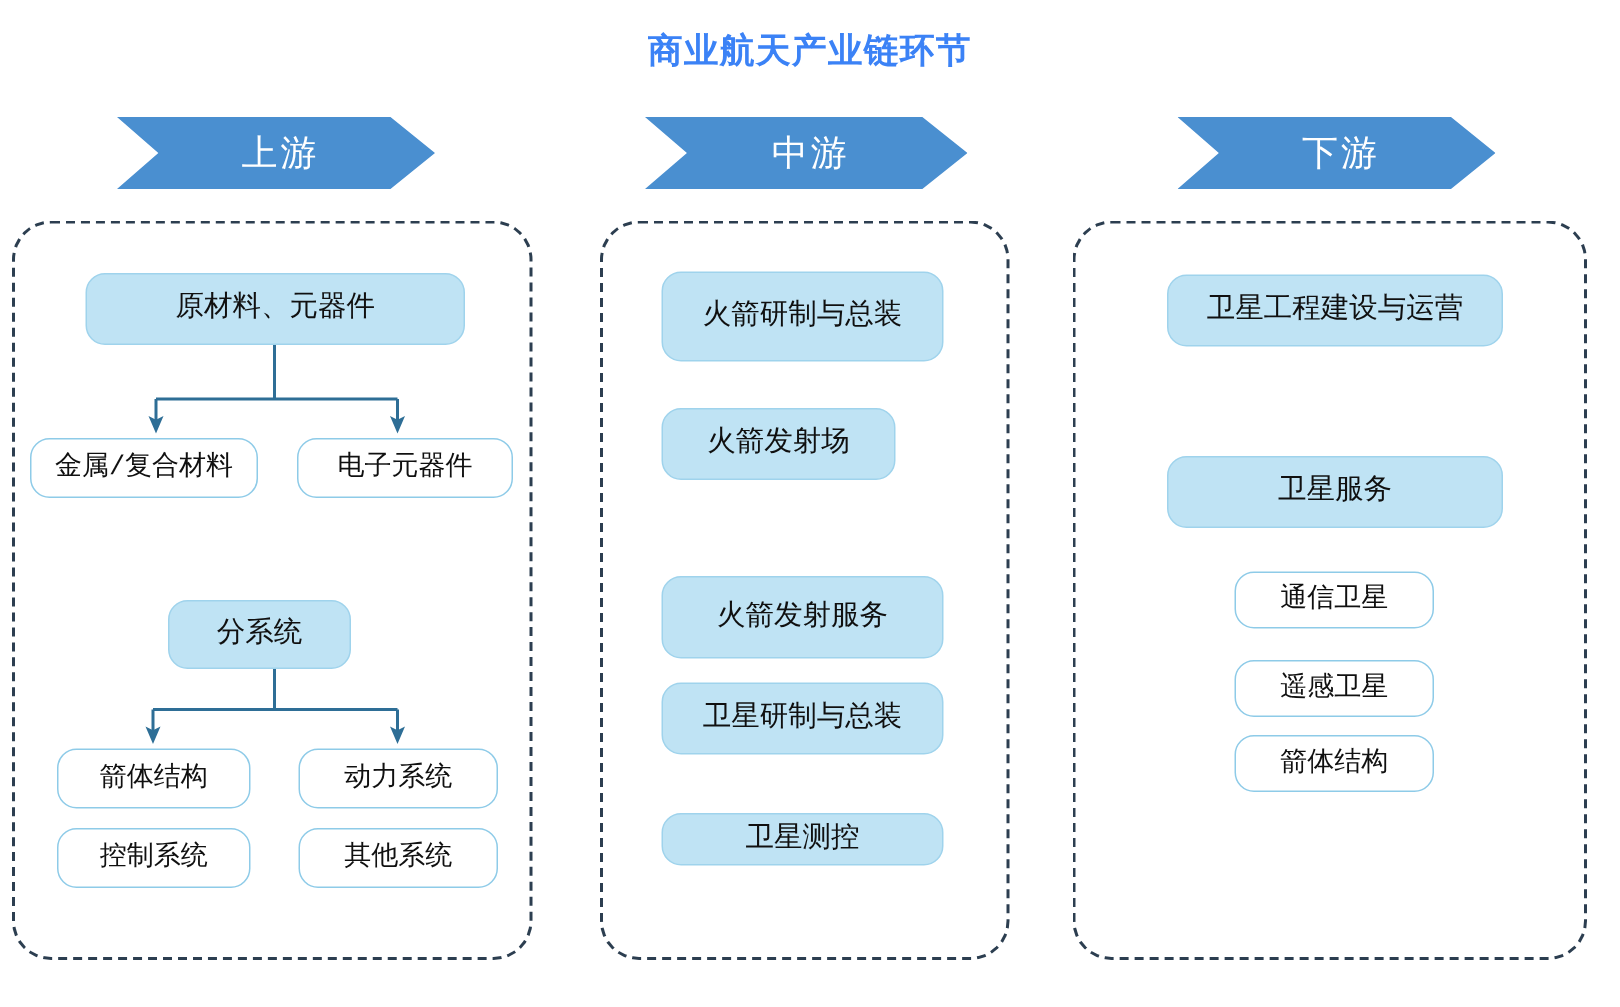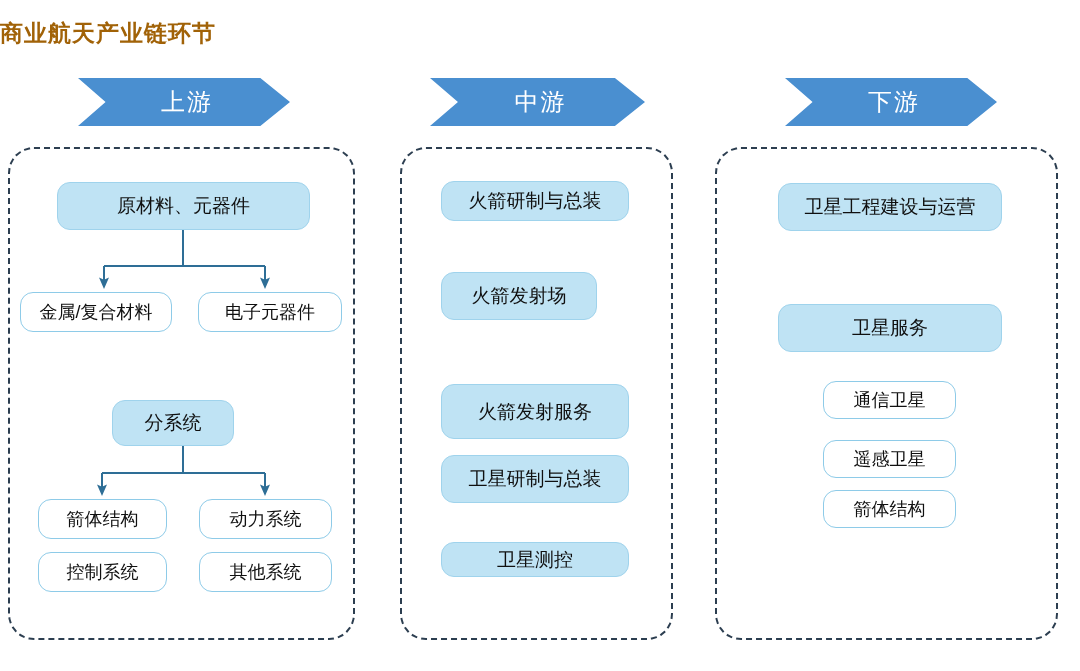--- a/index.html
+++ b/index.html
@@ -8,24 +8,25 @@
     background:#ffffff;
     font-family:"Liberation Serif","DejaVu Serif",serif;
     color:#1a1a1a;
     overflow:hidden;
     position:relative;
   }
   #stage{position:absolute;left:0;top:0;width:1080px;height:671px;}
 
   .title{
     position:absolute;left:0;top:18px;width:1080px;
+    text-align:center;
     font-size:23px;
     font-weight:bold;
     letter-spacing:1px;
-    color:#a16207;
+    color:#3b82f6;
   }
 
   
   .banner{
     position:absolute;
     height:48px;
     background:#4a8fd0;
     color:#ffffff;
     font-size:24px;
     display:flex;align-items:center;justify-content:center;
@@ -45,21 +46,21 @@
   }
 
   
   .node{
     position:absolute;
     box-sizing:border-box;
     border-radius:13px;
     display:flex;align-items:center;justify-content:center;
     text-align:center;
     line-height:1.15;
-    font-family:Liberation Sans, sans-serif;
+    font-family:Liberation Mono, monospace;
     color:#101010;
   }
   .node.filled{
     background:#bfe3f4;
     border:1px solid #9fd3ec;
   }
   .node.hollow{
     background:#ffffff;
     border:1.6px solid #8ecbe8;
   }
@@ -112,21 +113,21 @@
   <div class="node hollow f18" style="left:199px;top:552px;width:133px;height:40px;">
     <span>其他系统</span>
   </div>
 
   <div class="banner" style="left:430px;top:78px;width:215px;">
     <span>中游</span>
   </div>
 
   <div class="col-box" style="left:400px;top:147px;width:273px;height:493px;"></div>
 
-  <div class="node filled f19" style="left:441px;top:181px;width:188px;height:40px;">
+  <div class="node filled f19" style="left:441px;top:181px;width:188px;height:60px;">
     <span>火箭研制与总装</span>
   </div>
 
   <div class="node filled f19" style="left:441px;top:272px;width:156px;height:48px;">
     <span>火箭发射场</span>
   </div>
 
   <div class="node filled f19" style="left:441px;top:384px;width:188px;height:55px;">
     <span>火箭发射服务</span>
   </div>

